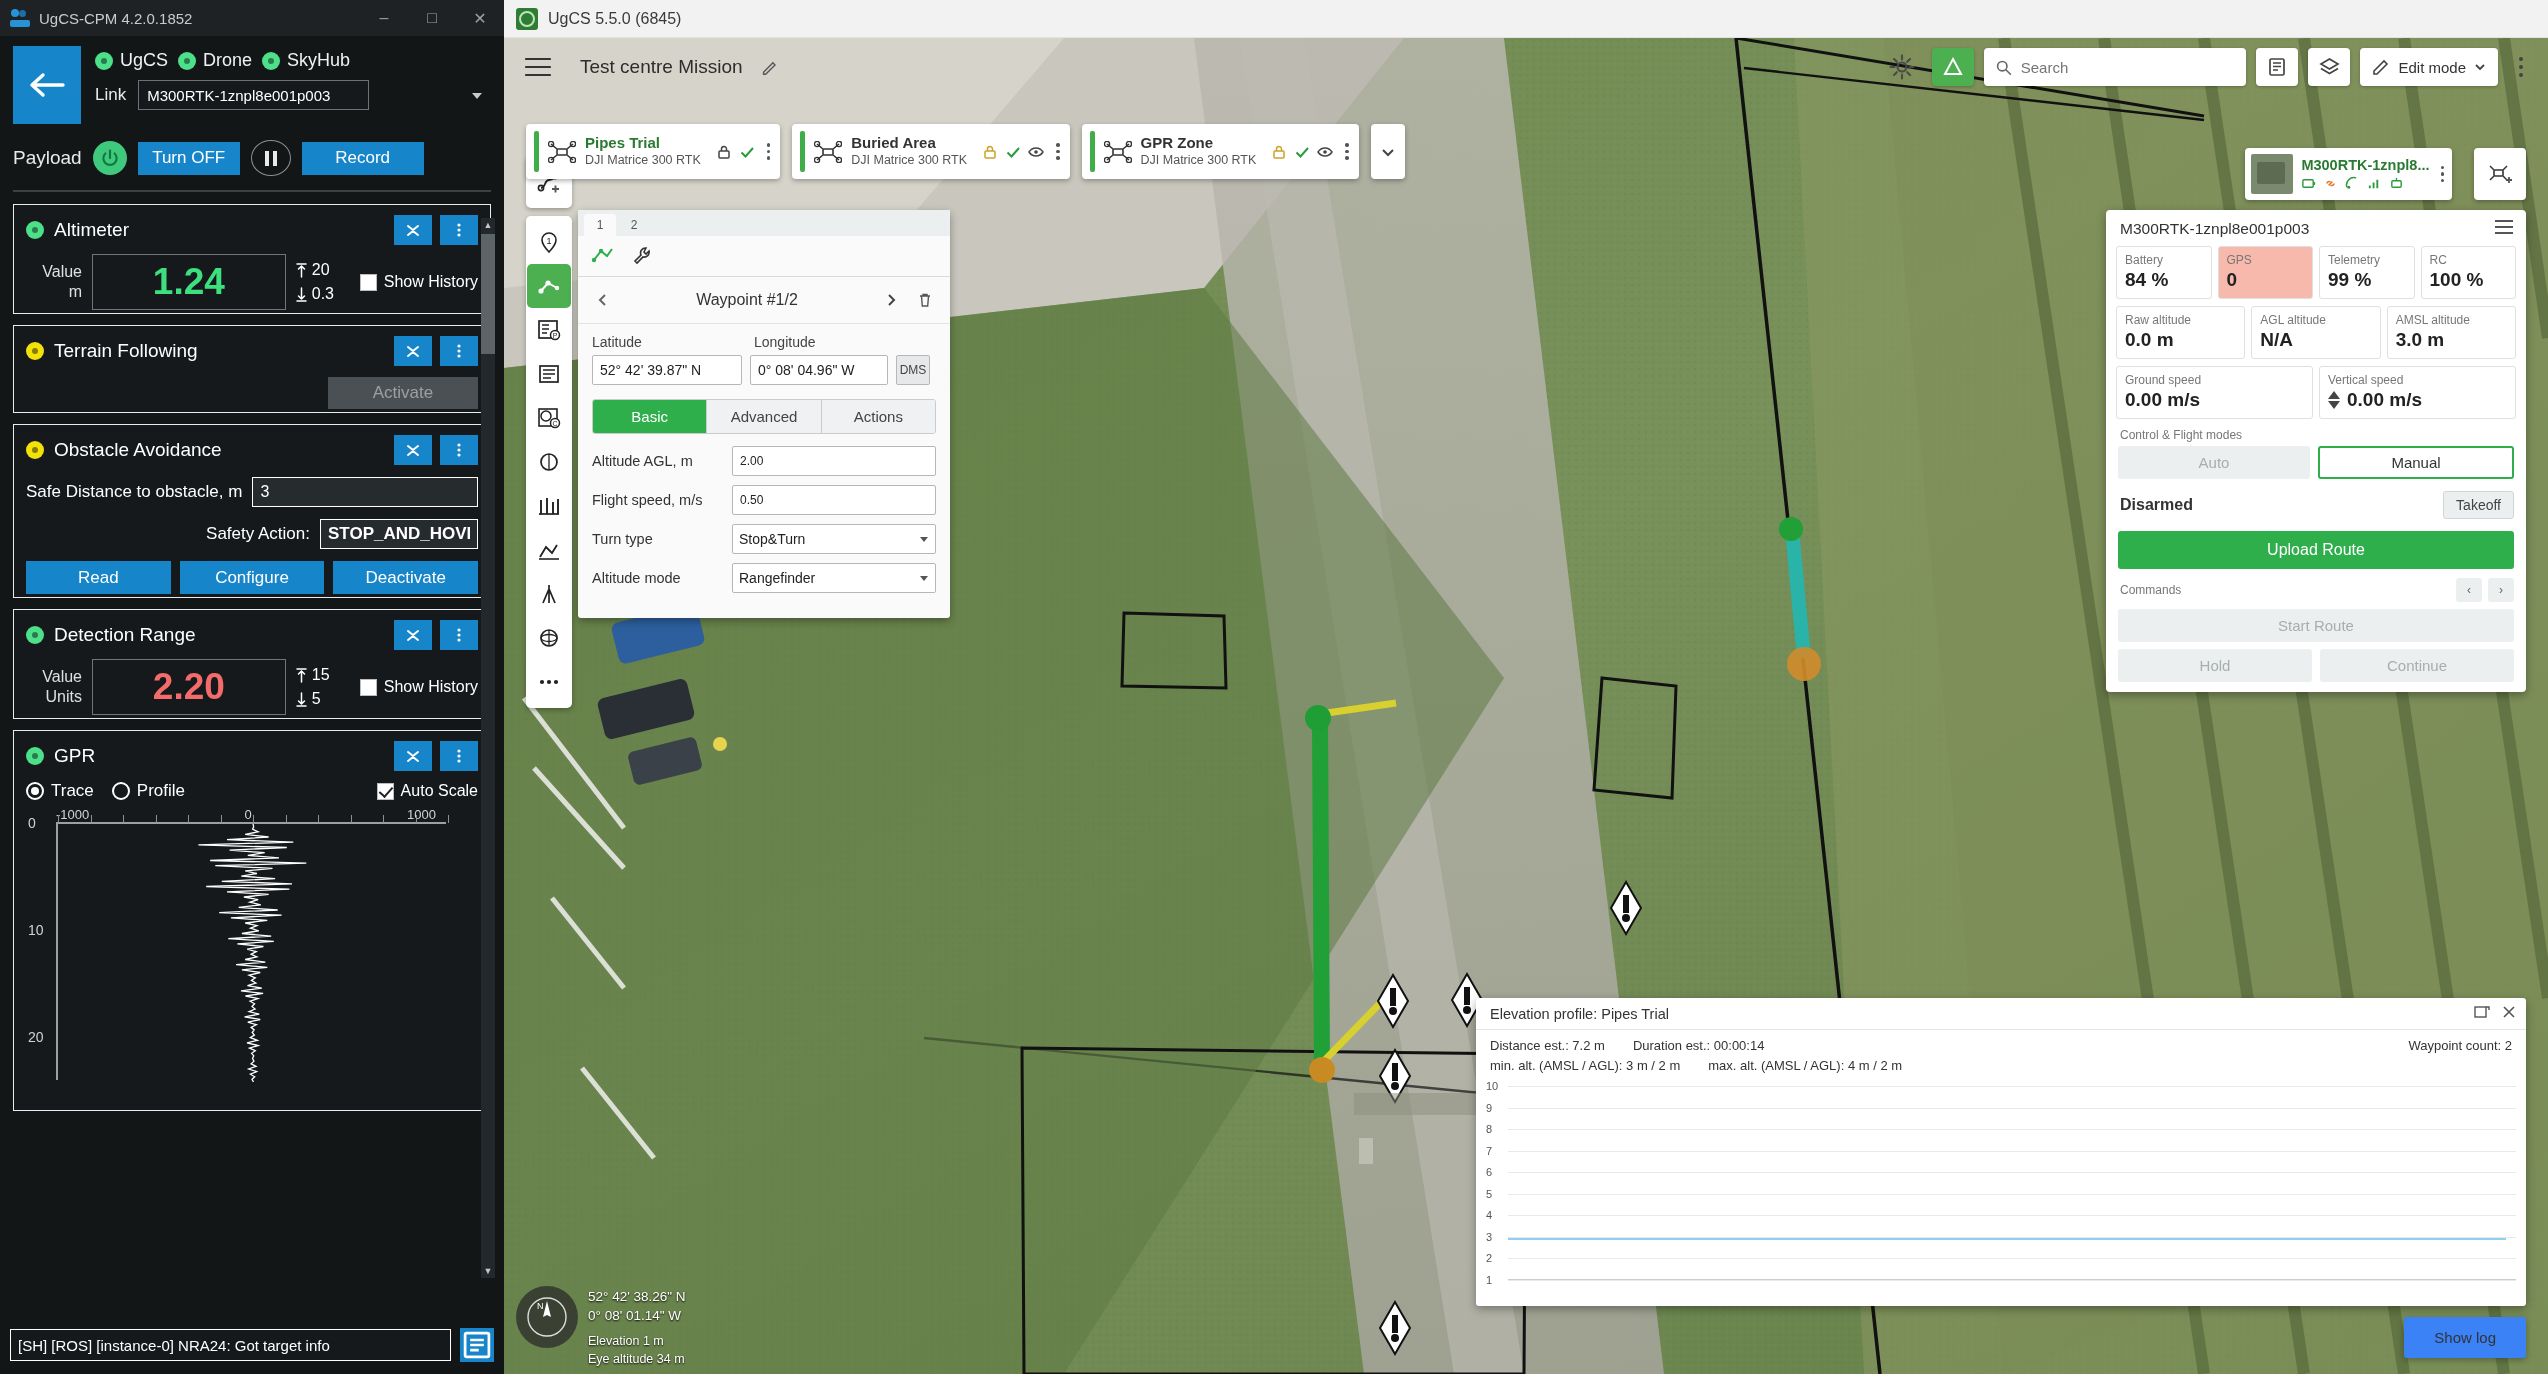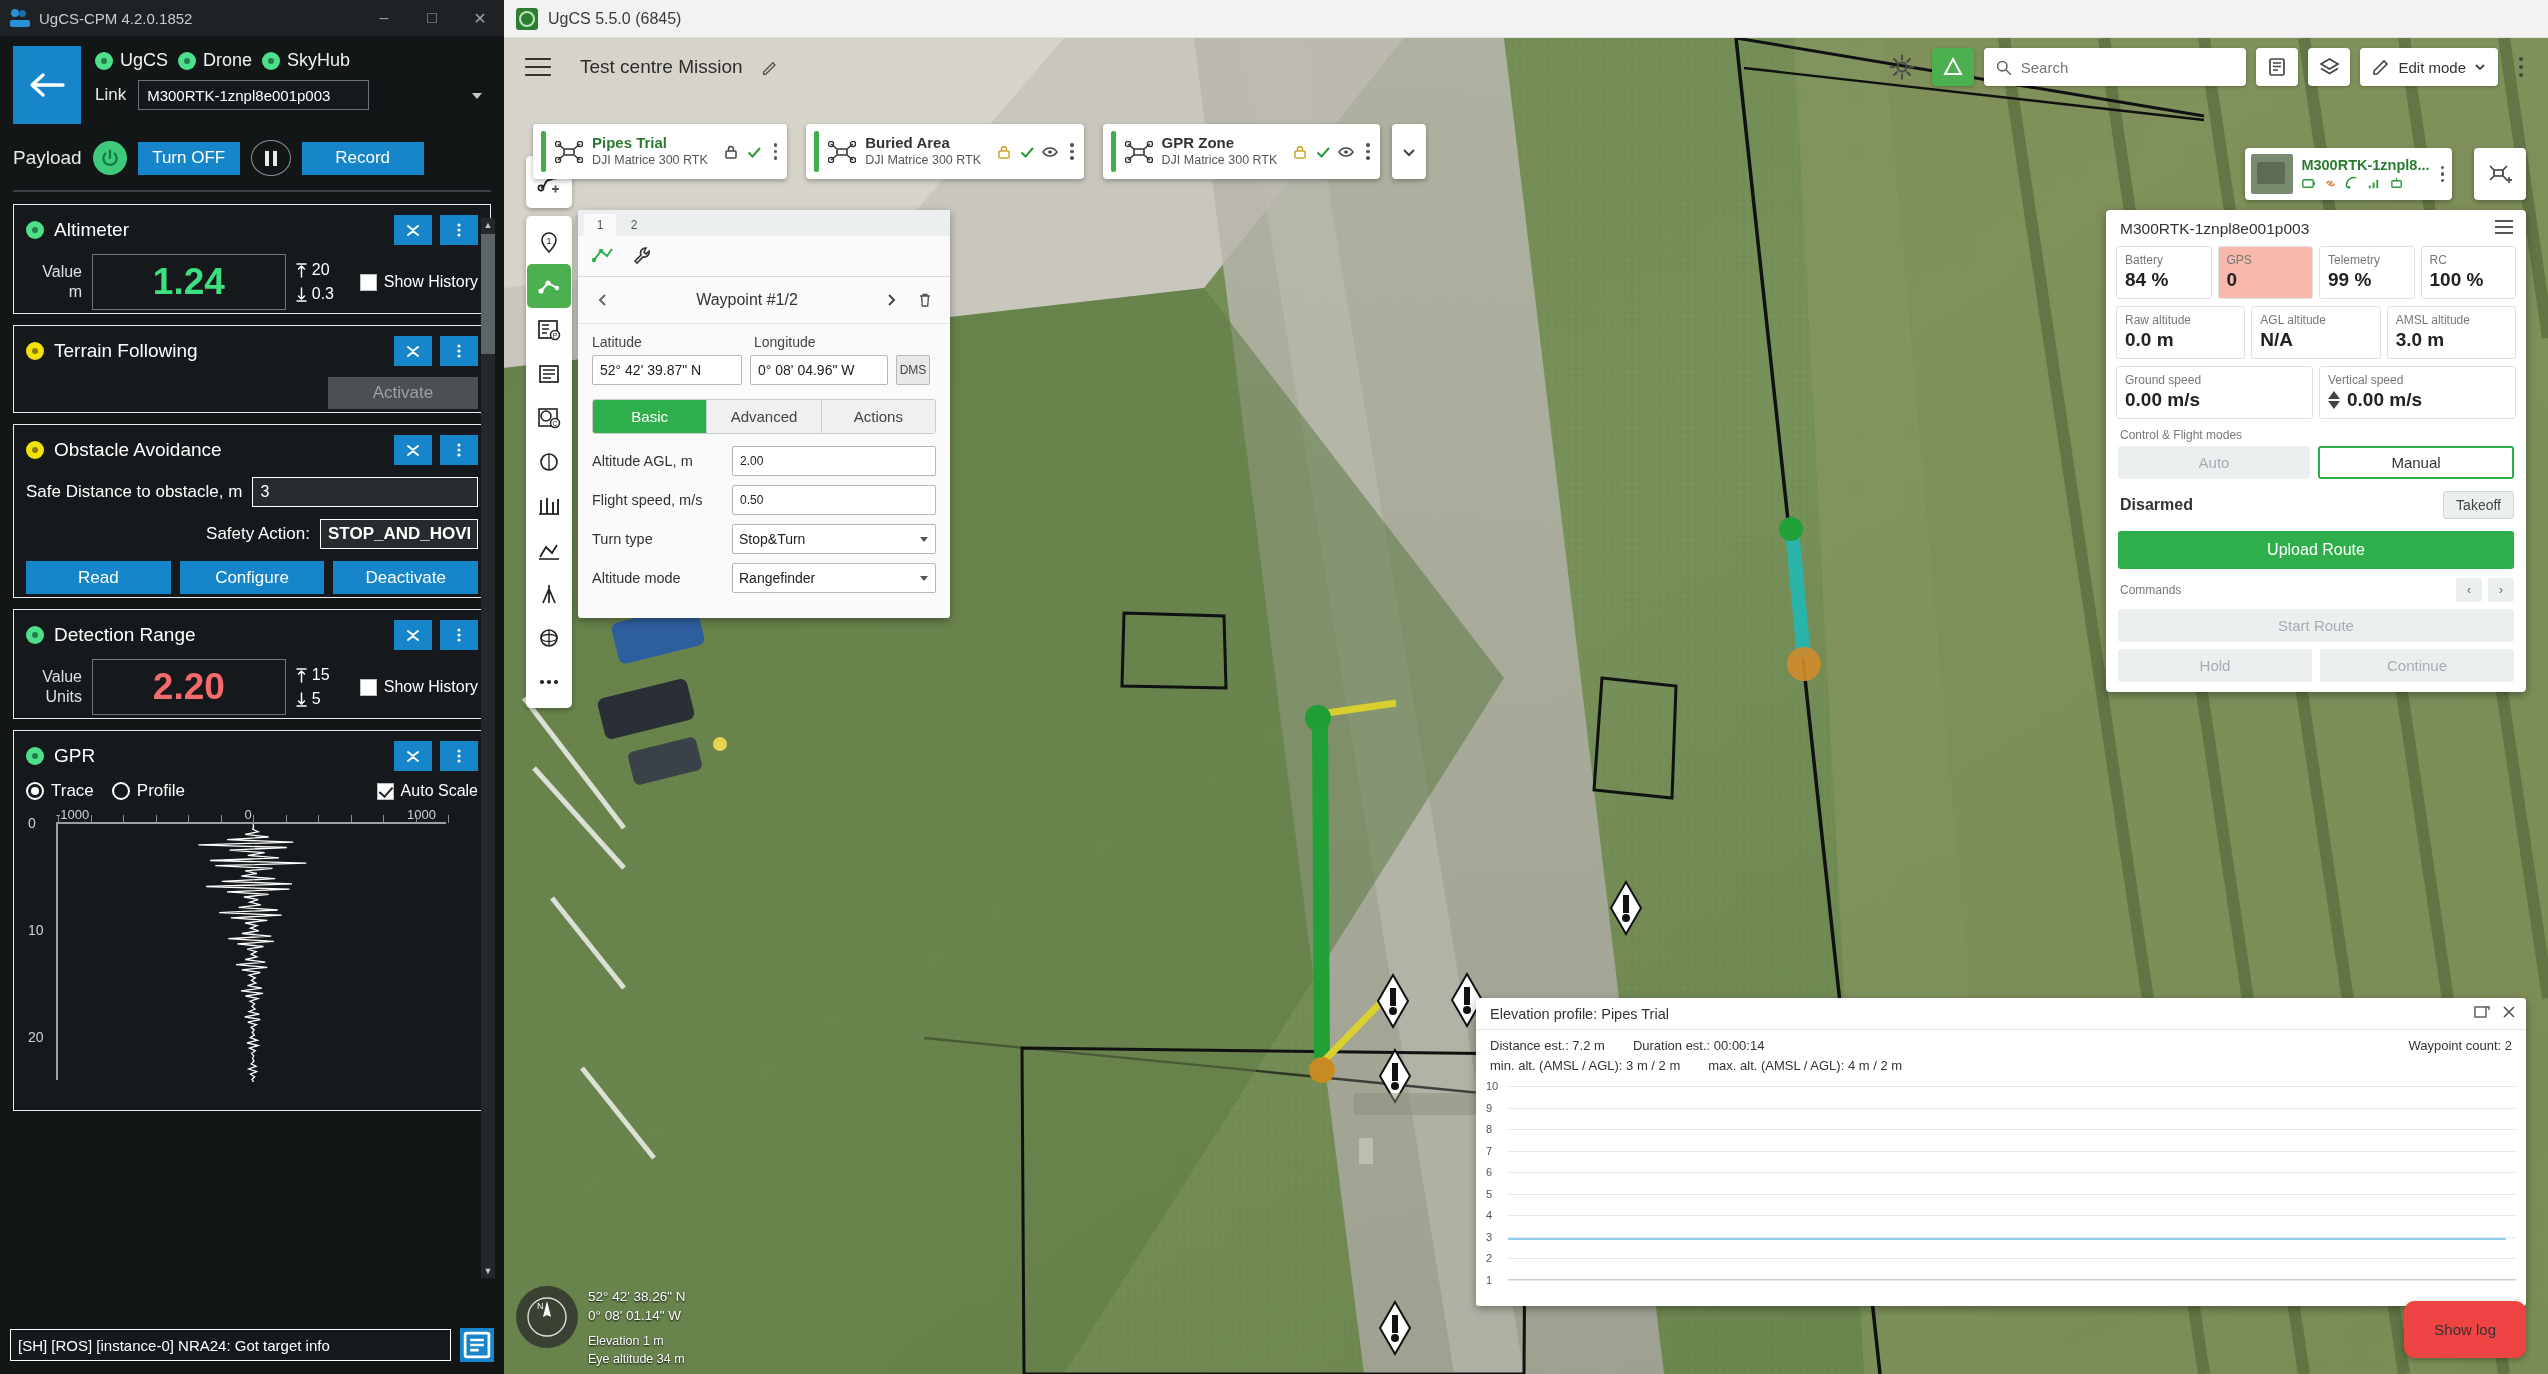--- a/index.html
+++ b/index.html
@@ -176,21 +176,21 @@
   .wbtn.sq { width: 42px; padding:0; }
   .greenbtn { width: 42px; height: 38px; background:#4caf50; border-radius:4px; display:flex;
     align-items:center; justify-content:center; box-shadow: 0 1px 3px rgba(0,0,0,.25); cursor:pointer;}
   .kebab { width:26px; height:38px; display:flex; flex-direction:column; align-items:center; justify-content:center; gap:4px; cursor:pointer;}
   .kebab i { width:4px; height:4px; border-radius:50%; background:#444; }
 
   
   .routebar { position:absolute; left: 22px; top: 86px; display:flex; gap: 12px; z-index: 25; }
   .routecard {
     background:#fff; border-radius:4px; height: 55px; display:flex; align-items:center;
-    padding: 0 10px 0 8px; gap: 9px; box-shadow: 0 2px 5px rgba(0,0,0,.3); min-width: 212px; margin-left: 7px;
+    padding: 0 10px 0 8px; gap: 9px; box-shadow: 0 2px 5px rgba(0,0,0,.3); min-width: 212px;
   }
   .routecard .bar { width: 5px; height: 41px; border-radius:2px; background:#3fae49; flex:none; }
   .rc-icon { width:28px; height:22px; flex:none; }
   .rc-text { display:flex; flex-direction:column; line-height:1.25; }
   .rc-name { font-size:15px; font-weight:bold; color:#2b7a32; }
   .rc-sub { font-size:12.5px; color:#555; }
   .rc-icons { display:flex; align-items:center; gap:7px; margin-left: 6px; }
   .rc-icons svg { width:16px; height:16px; }
   .rc-kebab { display:flex; flex-direction:column; gap:3px; margin-left:3px; cursor:pointer;}
   .rc-kebab i { width:3.5px; height:3.5px; border-radius:50%; background:#555; }
@@ -324,22 +324,22 @@
   .elev-stats .l { display:flex; gap: 28px; margin-bottom: 5px; }
   .elev-stats .wpc { margin-left: auto; }
   .elev-plot { position:relative; height: 212px; margin: 4px 10px 8px 10px; }
   .elev-ylab { position:absolute; left:0; font-size:11px; color:#555; }
   .elev-grid { position:absolute; left: 22px; right: 0; top: 0; bottom: 18px; }
   .elev-grid .g { position:absolute; left:0; right:0; height:1px; background:#e9e9e9; }
   .elev-line { position:absolute; left:22px; right:10px; height:2px; background:#8fd0f0; }
   .elev-base { position:absolute; left:22px; right:0; bottom:18px; height:1px; background:#ccc;}
 
   .showlog {
-    position:absolute; right: 22px; bottom: 16px; background:#ef4444; border-radius:11px;
-    box-shadow:0 2px 6px rgba(0,0,0,.3); font-size:15px; color:#333; padding: 20px 30px;
+    position:absolute; right: 22px; bottom: 16px; background:#3b82f6; border-radius:3px;
+    box-shadow:0 2px 6px rgba(0,0,0,.3); font-size:15px; color:#333; padding: 12px 30px;
     cursor:pointer; z-index:26; border:none; font-family:inherit;
   }
 
   
   .compass {
     position:absolute; left: 12px; bottom: 26px; width: 62px; height: 62px; border-radius:50%;
     background: rgba(40,40,40,.72); display:flex; align-items:center; justify-content:center; z-index: 22;
   }
   .mapcoords { position:absolute; left: 84px; bottom: 48px; color:#fff; font-size:13.5px; line-height:1.45; z-index:22; text-shadow:0 1px 2px #000;}
   .mapelev { position:absolute; left: 84px; bottom: 6px; color:#fff; font-size:12.5px; line-height:1.45; z-index:22; text-shadow:0 1px 2px #000;}

